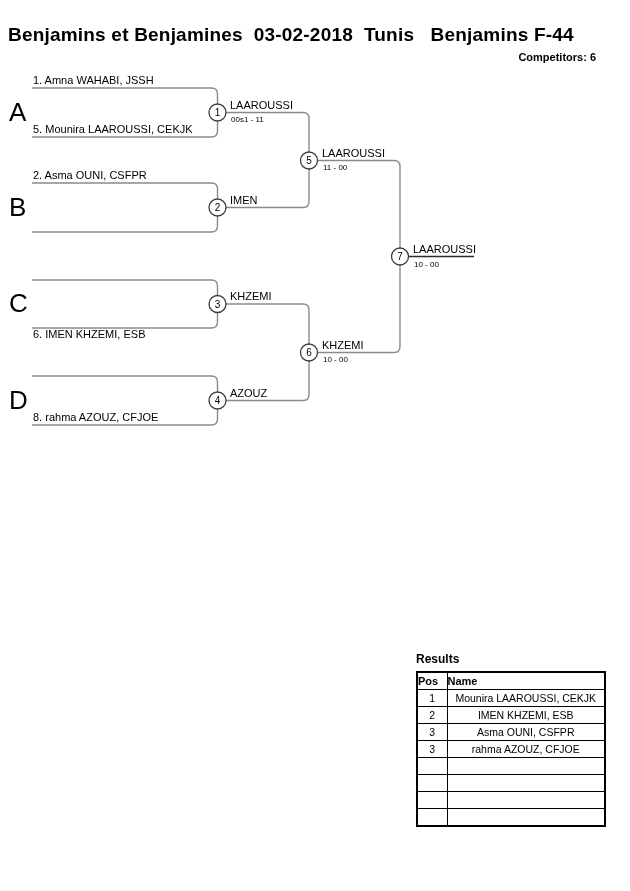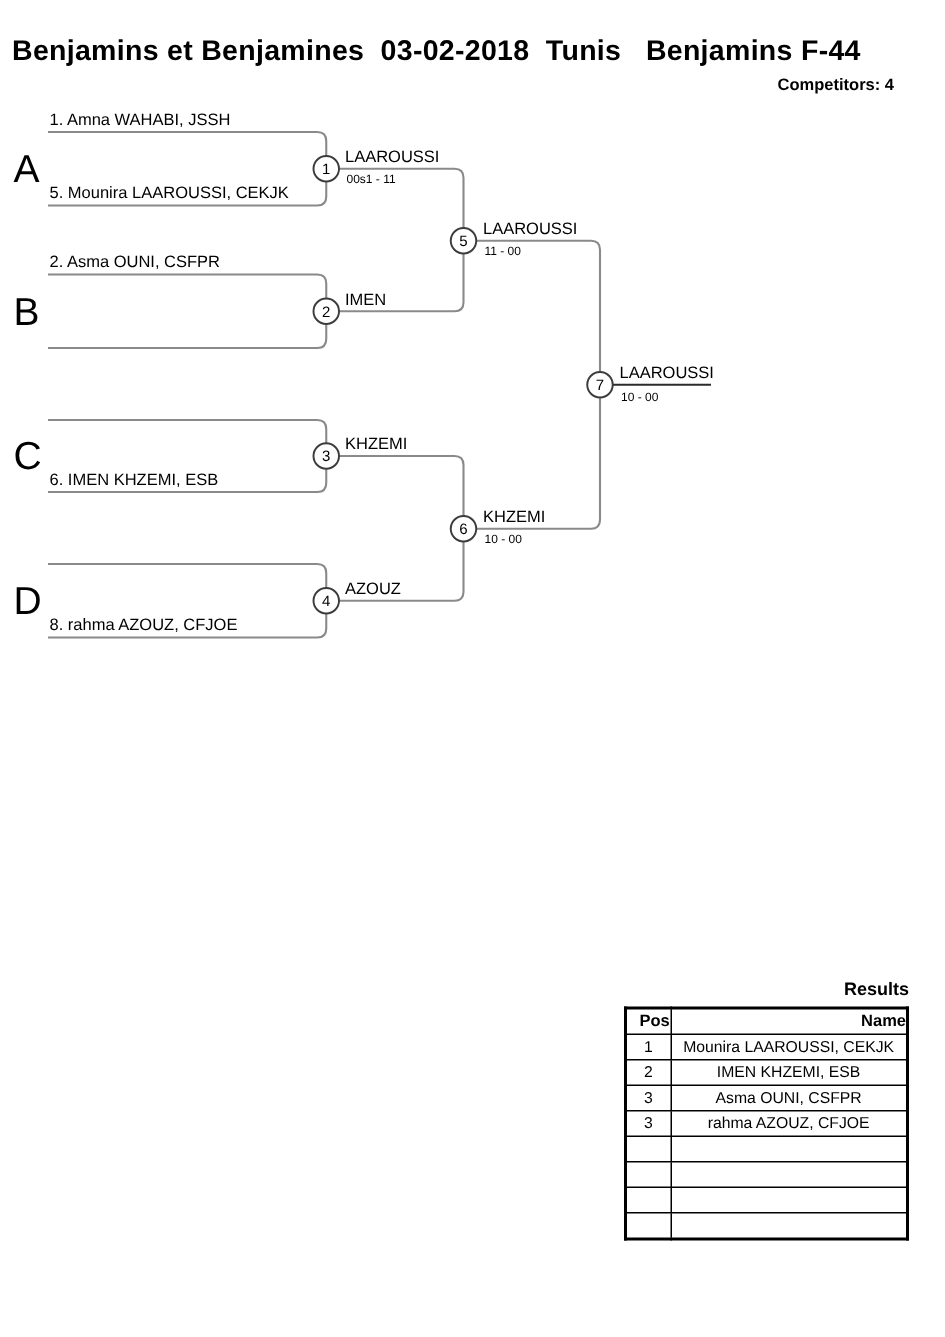--- a/index.html
+++ b/index.html
@@ -61,57 +61,57 @@
   .match-number {
     font-size: 10px;
     fill: #000;
   }
   #results-block {
     left: 416px;
     top: 652px;
     width: 190px;
   }
   #results-title {
-    text-align: right;
+    text-align: left;
     font-size: 12px;
     font-weight: bold;
     margin-bottom: 5px;
   }
   table.results {
     border-collapse: collapse;
     width: 190px;
     border: 2px solid #000;
     table-layout: fixed;
   }
   table.results th, table.results td {
     border: 1px solid #000;
     height: 16px;
     padding: 0;
     overflow: hidden;
     white-space: nowrap;
   }
   table.results th {
     font-size: 11px;
     font-weight: bold;
-    text-align: right;
+    text-align: left;
   }
   table.results td {
     font-size: 10.5px;
   }
   td.pos-cell { text-align: center; }
   td.name-cell { text-align: center; padding-left: 8px; }
   col.pos-col { width: 30px; }
 </style>
 </head>
 <body>
 
 <div id="page">
 
   <div class="abs" id="title">Benjamins et Benjamines  03-02-2018  Tunis   Benjamins F-44</div>
-  <div class="abs" id="competitors">Competitors: 4</div>
+  <div class="abs" id="competitors">Competitors: 6</div>
 
   <svg class="bracket-lines" width="630" height="530" viewBox="0 0 630 530">
     <g fill="none" stroke="#8a8a8a" stroke-width="1.4">
 
       <path d="M 32 88 H 211.5 Q 217.5 88 217.5 94 V 131 Q 217.5 137 211.5 137 H 32"></path>
       <path d="M 32 183 H 211.5 Q 217.5 183 217.5 189 V 226 Q 217.5 232 211.5 232 H 32"></path>
       <path d="M 32 280 H 211.5 Q 217.5 280 217.5 286 V 322 Q 217.5 328 211.5 328 H 32"></path>
       <path d="M 32 376 H 211.5 Q 217.5 376 217.5 382 V 419 Q 217.5 425 211.5 425 H 32"></path>
 
       <path d="M 217.5 112.5 H 303 Q 309 112.5 309 118.5 V 201.5 Q 309 207.5 303 207.5 H 217.5"></path>
@@ -143,21 +143,21 @@
   </svg>
 
   <div class="abs section-letter" style="top:112.5px">A</div>
   <div class="abs section-letter" style="top:207.5px">B</div>
   <div class="abs section-letter" style="top:304px">C</div>
   <div class="abs section-letter" style="top:400.5px">D</div>
 
   <div class="abs player-label" style="left:33px; top:74px">1. Amna WAHABI, JSSH</div>
   <div class="abs player-label" style="left:33px; top:123px">5. Mounira LAAROUSSI, CEKJK</div>
   <div class="abs player-label" style="left:33px; top:169px">2. Asma OUNI, CSFPR</div>
-  <div class="abs player-label" style="left:33px; top:314px">6. IMEN KHZEMI, ESB</div>
+  <div class="abs player-label" style="left:33px; top:328px">6. IMEN KHZEMI, ESB</div>
   <div class="abs player-label" style="left:33px; top:411px">8. rahma AZOUZ, CFJOE</div>
 
   <div class="abs winner-label" style="left:230px; top:98.5px">LAAROUSSI</div>
   <div class="abs score-label" style="left:231px; top:115px">00s1 - 11</div>
 
   <div class="abs winner-label" style="left:230px; top:193.5px">IMEN</div>
 
   <div class="abs winner-label" style="left:230px; top:290px">KHZEMI</div>
 
   <div class="abs winner-label" style="left:230px; top:386.5px">AZOUZ</div>

